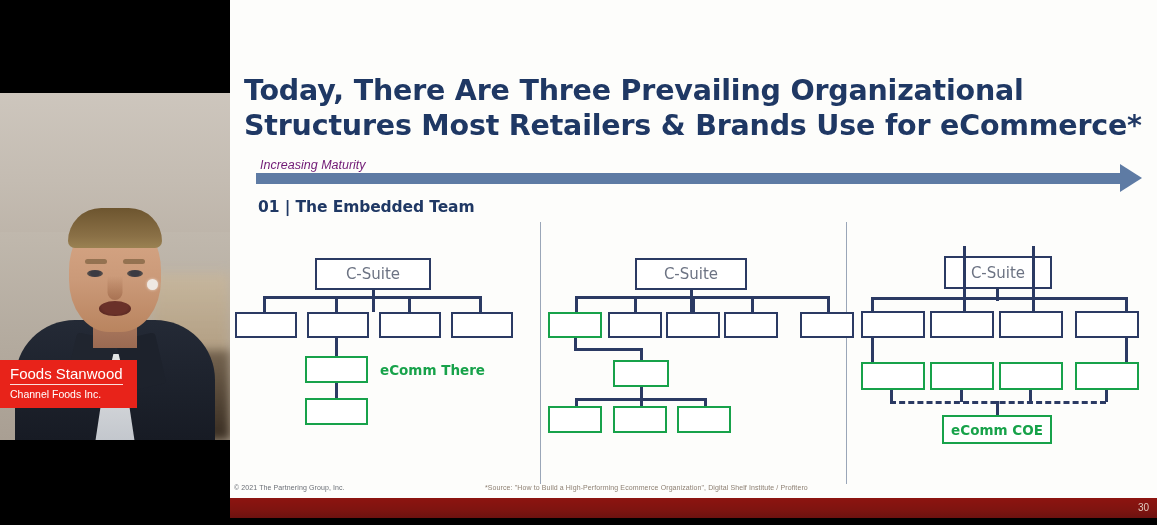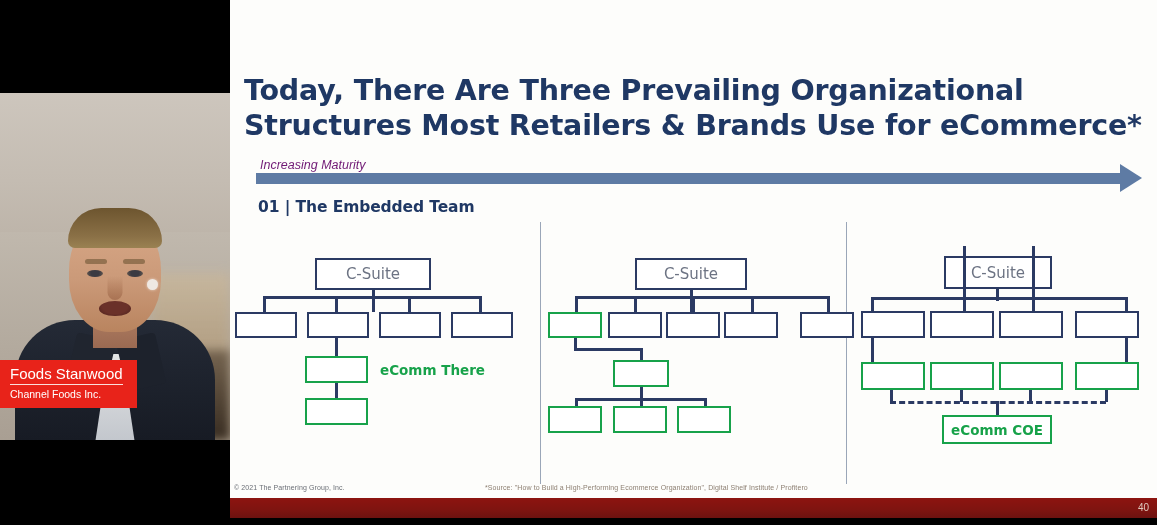--- a/index.html
+++ b/index.html
@@ -378,16 +378,16 @@
       <div class="vline" style="left:875px; top:390px; height:12px;"></div>
 
       <div class="dashed-line" style="left:660px; top:401px; width:216px;"></div>
       <div class="vline" style="left:766px; top:401px; height:16px;"></div>
       <div class="box green coe" style="left:712px; top:415px; width:110px; height:29px;">eComm COE</div>
     </div>
 
     <div id="footer-copyright">© 2021 The Partnering Group, Inc.</div>
     <div id="footer-source">*Source: "How to Build a High-Performing Ecommerce Organization", Digital Shelf Institute / Profitero</div>
     <div id="red-bar"></div>
-    <div id="page-number">40</div>
+    <div id="page-number">30</div>
     <div id="bottom-black"></div>
   </div>
 </div>
 
 </body></html>

